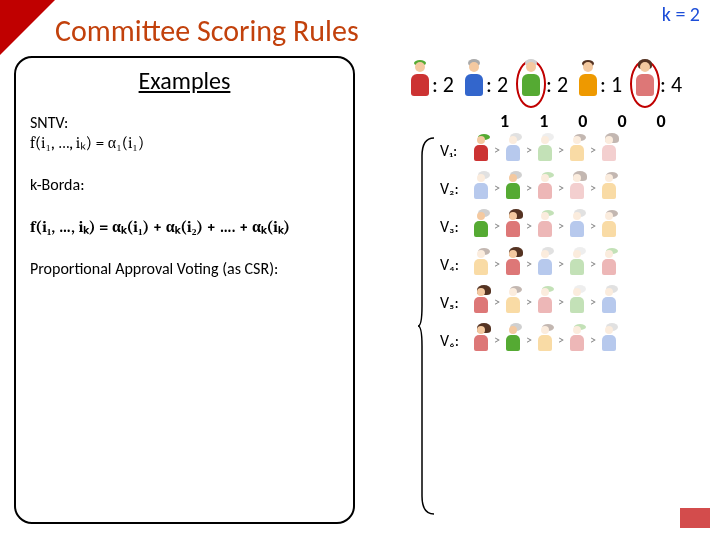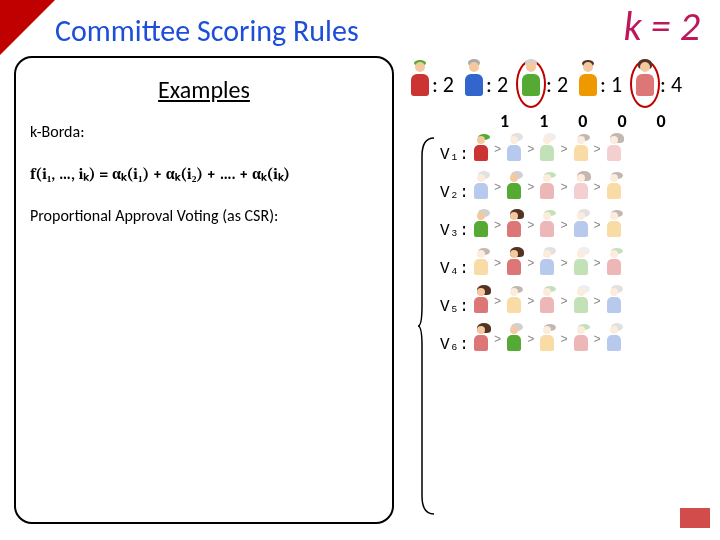--- a/index.html
+++ b/index.html
@@ -16,40 +16,39 @@
     top: 0; left: 0;
     width: 0; height: 0;
     border-top: 55px solid #c00000;
     border-right: 55px solid transparent;
   }
   .title {
     position: absolute;
     top: 12px;
     left: 55px;
     font-size: 30px;
-    color: #1d4ed8;
+    color: #c2410c;
   }
   .kval {
     position: absolute;
     top: 2px;
     right: 20px;
-    font-size: 40px;
-    color: #be185d;
-    font-style: italic;
+    font-size: 20px;
+    color: #1d4ed8;
   }
   .examples-box {
     position: absolute;
     top: 56px;
     left: 14px;
-    width: 380px;
+    width: 341px;
     height: 468px;
     border: 2px solid #000;
     border-radius: 18px;
     background: #fff;
-    padding: 17px 14px;
+    padding: 8px 14px;
   }
   .examples-header {
     text-align: center;
     font-size: 24px;
     text-decoration: underline;
     margin-bottom: 18px;
   }
   .rule {
     font-size: 16px;
     margin-bottom: 22px;
@@ -122,24 +121,23 @@
     font-weight: bold;
   }
 
   .voters {
     position: absolute;
     top: 136px;
     left: 440px;
   }
   .vrow {
     display: flex;
-    align-items: flex-end;
+    align-items: center;
     margin-bottom: 10px;
     font-size: 16px;
-    font-family: Liberation Mono, monospace;
   }
   .vlabel { width: 32px; }
   .pref {
     display: flex;
     align-items: center;
     gap: 2px;
   }
   .gt { font-size: 12px; color: #888; margin: 0 2px; }
 
   .bracket {
@@ -164,20 +162,24 @@
 </head>
 <body>
 
 <div class="corner"></div>
 <div class="title">Committee Scoring Rules</div>
 <div class="kval">k = 2</div>
 
 <div class="examples-box">
   <div class="examples-header">Examples</div>
 
+  <div class="rule">
+    <div class="rule-name">SNTV:</div>
+    <div class="formula">f(i₁, …, iₖ) = α₁(i₁)</div>
+  </div>
 
   <div class="rule">
     <div class="rule-name">k-Borda:</div>
   </div>
 
   <div class="rule">
     <div class="formula"><b><span>f(i₁, …, iₖ) = αₖ(i₁) + αₖ(i₂) + …. + αₖ(iₖ)</span></b></div>
   </div>
 
   <div class="rule">

